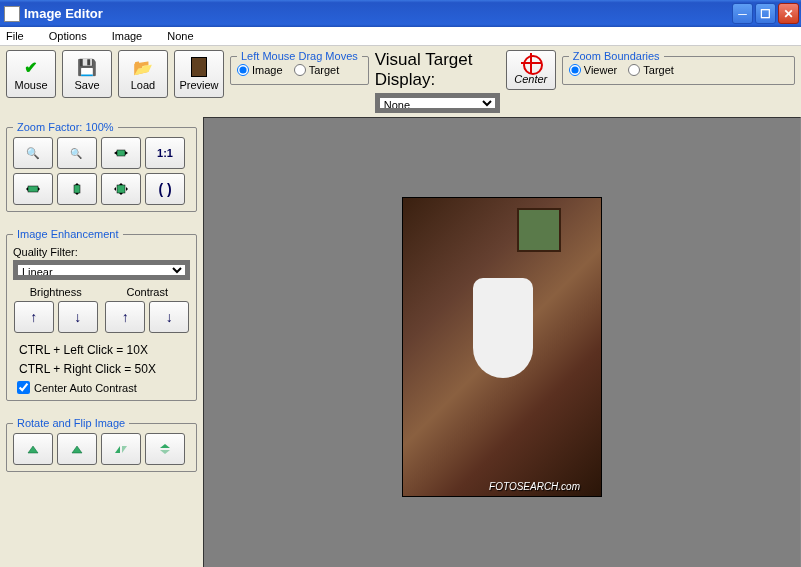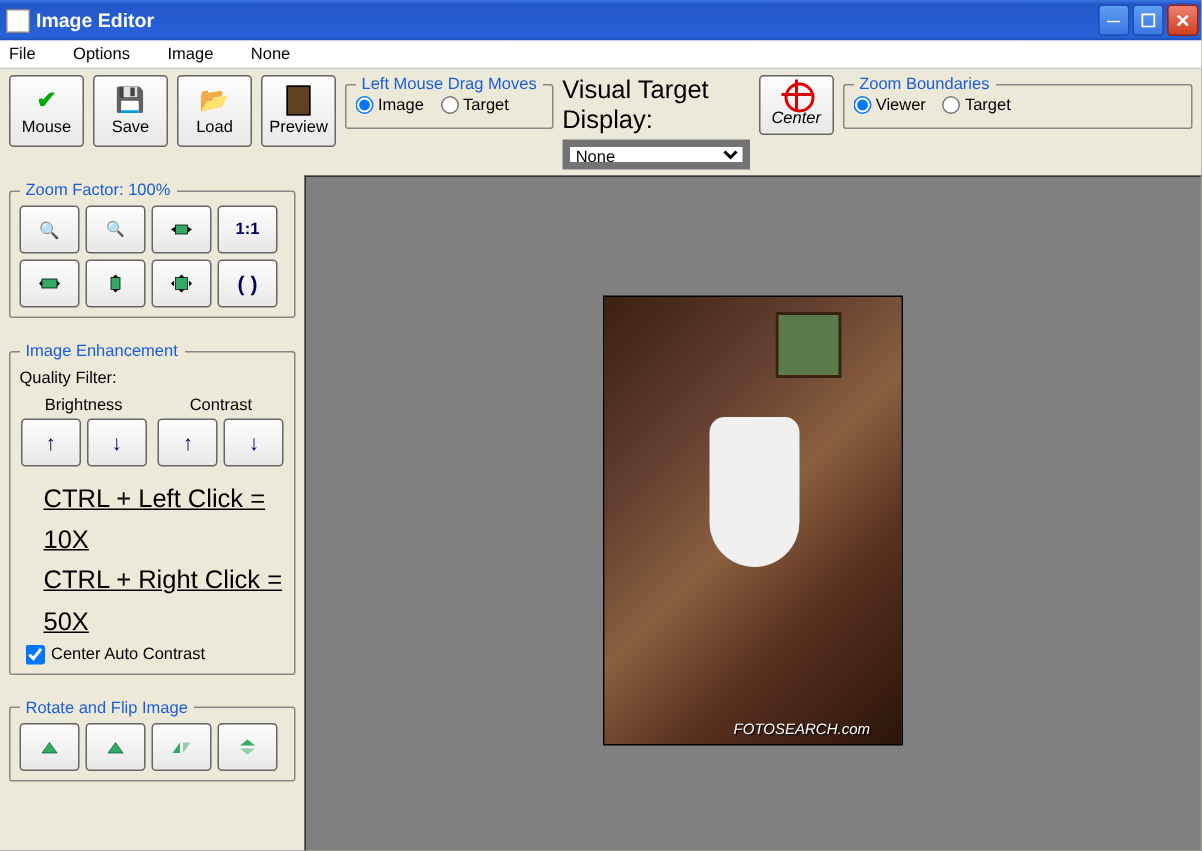--- a/index.html
+++ b/index.html
@@ -36,21 +36,21 @@
   .leftpanel { width: 203px; padding: 4px 6px; display: flex; flex-direction: column; gap: 16px; }
   
   .grid-btns { display: flex; gap: 4px; flex-wrap: wrap; }
   .sq-btn { width: 40px; height: 32px; background: linear-gradient(#fdfdfd, #e8e8e8); border: 1px solid #666; border-radius: 3px; display: flex; align-items: center; justify-content: center; font-size: 11px; color: #005; font-weight: bold; }
   
   .section-label { font-size: 11px; color: #000; margin: 2px 0; }
   .subcols { display: flex; gap: 6px; }
   .subcols .col { flex: 1; text-align: center; font-size: 11px; }
   .arrow-btns { display: flex; gap: 4px; justify-content: center; margin-top: 3px; }
   
-  .hint { font-size: 17px; color: #000; margin-left: 16px; line-height: 1.6; text-decoration: underline; }
+  .hint { font-size: 12px; color: #000; margin-left: 6px; line-height: 1.6; }
   .chk { display: flex; align-items: center; gap: 4px; margin-left: 4px; margin-top: 2px; }
   
   .canvas { flex: 1; background: #808080; display: flex; align-items: center; justify-content: center; position: relative; border: 1px inset #888; }
   .preview-img { width: 200px; height: 300px; background: linear-gradient(135deg, #3a2010 0%, #654030 30%, #8a6040 50%, #5a3020 70%, #2a1508 100%); border: 1px solid #000; position: relative; overflow: hidden; }
   .preview-img::before { content:''; position:absolute; top:10px; right:40px; width:40px; height:40px; background:#5a7a4a; border:2px solid #3a2010; }
   .preview-img::after { content:''; position:absolute; top:80px; left:70px; width:60px; height:100px; background:#f0f0f0; border-radius: 10px 10px 30px 30px; }
   .watermark { position:absolute; bottom:4px; right:21px; color:#fff; font-size:10px; font-style:italic; text-shadow:1px 1px 1px #000; }
   
   .statusbar { display: flex; border-top: 1px solid #888; height: 20px; background: #ece9d8; }
   .status-cell { border: 1px inset #fff; padding: 2px 6px; font-size: 11px; background: #fff; }
@@ -179,20 +179,21 @@
           </div>
         <div class="sq-btn">
             <span style="font-size:14px;font-weight:bold">( )</span>
           </div>
       </div>
     </fieldset>
 
     <fieldset>
       <legend>Image Enhancement</legend>
       <div class="section-label">Quality Filter:</div>
+      <select><option>Linear</option></select>
       <div class="subcols" style="margin-top:6px">
         <div class="col">
           <div>Brightness</div>
           <div class="arrow-btns">
             <div class="sq-btn">
                 <span style="font-size:14px">↑</span>
               </div>
             <div class="sq-btn">
                 <span style="font-size:14px">↓</span>
               </div>

